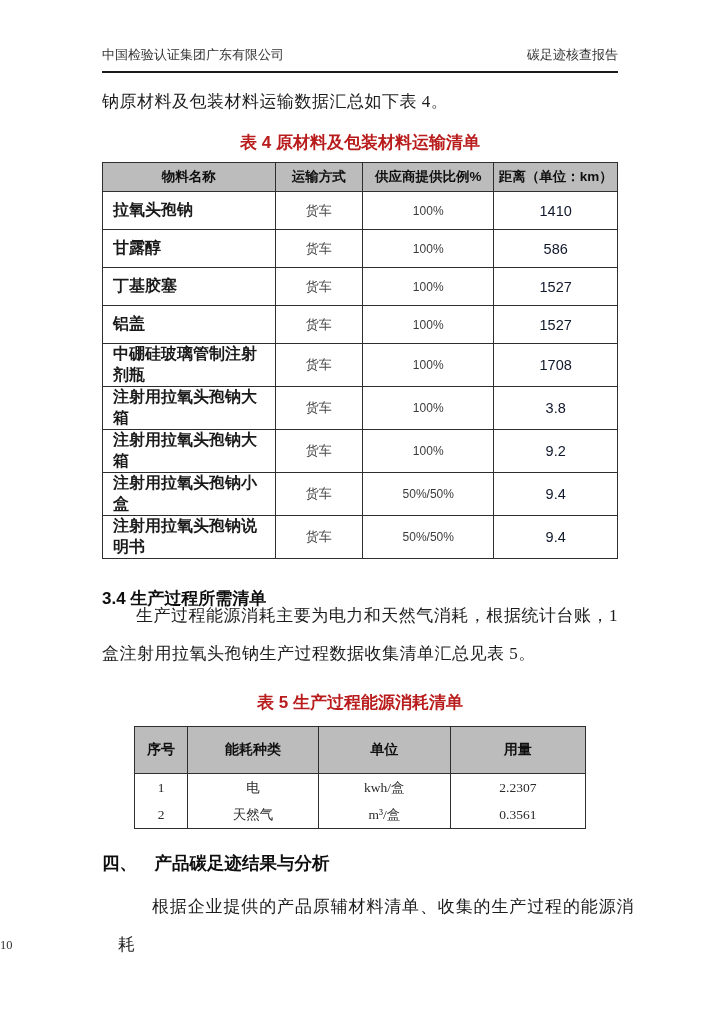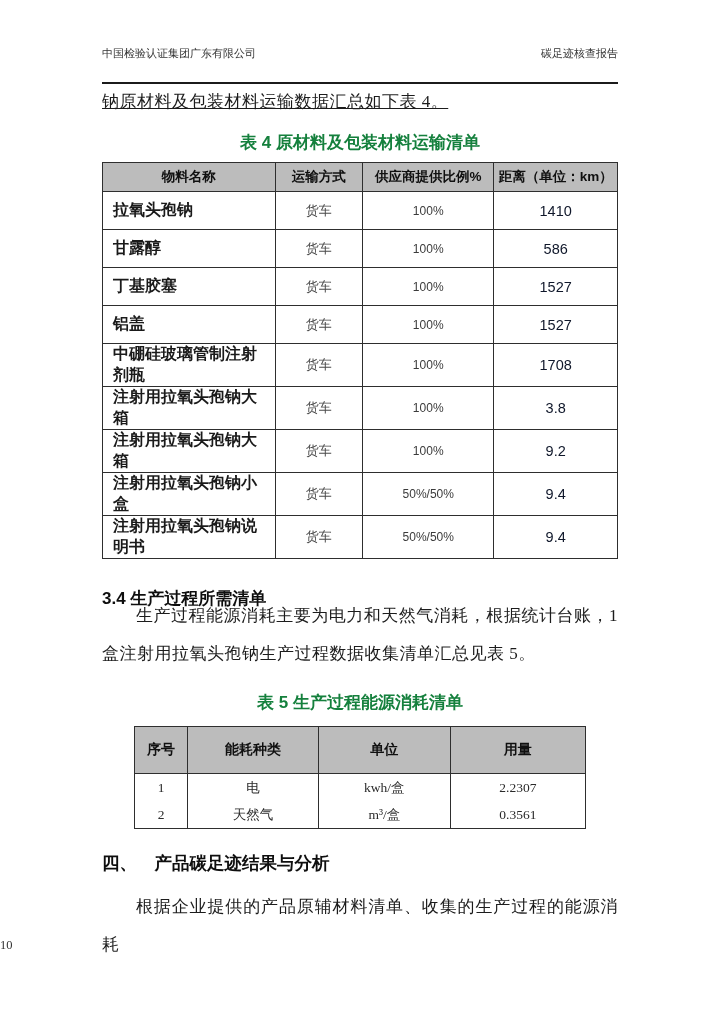--- a/index.html
+++ b/index.html
@@ -7,34 +7,34 @@
     position:relative;
     width:719px;height:1018px;
     background:#ffffff;
     font-family:"Liberation Serif","DejaVu Serif",serif;
     color:#1c1c1c;
     overflow:hidden;
   }
   .doc-header{
     position:absolute;top:46px;left:102px;width:516px;
     display:flex;justify-content:space-between;align-items:flex-end;
-    font-size:11px;color:#333;
-    padding-bottom:21px;
+    font-size:13px;color:#333;
+    padding-bottom:7px;
     border-bottom:2px solid #1b1b1b;
     font-family:"Liberation Serif","DejaVu Serif",serif;
   }
   .intro{
     position:absolute;top:90px;left:102px;width:520px;margin:0;
-    font-size:17px;letter-spacing:0.5px;text-decoration:underline;
+    font-size:17px;letter-spacing:0.5px;
   }
   .tbl-title{
     position:absolute;left:102px;width:516px;
     text-align:center;font-weight:bold;font-size:17px;
     font-family:"Liberation Sans","DejaVu Sans",sans-serif;
-    color:#15803d;
+    color:#b91c1c;
   }
   .t4-title{top:131px;}
   .t5-title{top:691px;}
   table{border-collapse:collapse;table-layout:fixed;}
   .t4{
     position:absolute;top:162px;left:102px;width:516px;
   }
   .t4 th{
     background:var(--header-bg,#bcbcbc);
     border:1px solid var(--border-c,#2e2e2e);
@@ -64,21 +64,21 @@
     font-family:"Liberation Sans","DejaVu Sans",sans-serif;
   }
   .h34{top:587px;}
   .h4sec{top:851px;font-size:17.5px;}
   .body-para{
     position:absolute;left:102px;width:516px;margin:0;
     font-size:17px;line-height:38px;text-align:justify;text-indent:2em;
     letter-spacing:0.5px;
   }
   .p34{top:597px;}
-  .p4{top:888px;}
+  .p4{top:888px;margin-left:16px;}
   .t5{
     position:absolute;top:726px;left:134px;width:452px;
     border:1px solid var(--border-c,#2e2e2e);
   }
   .t5 th{
     background:var(--header-bg,#bcbcbc);
     border:1px solid var(--border-c,#2e2e2e);
     height:44px;font-size:14px;font-weight:bold;color:#101010;
     font-family:"Liberation Sans","DejaVu Sans",sans-serif;
   }

